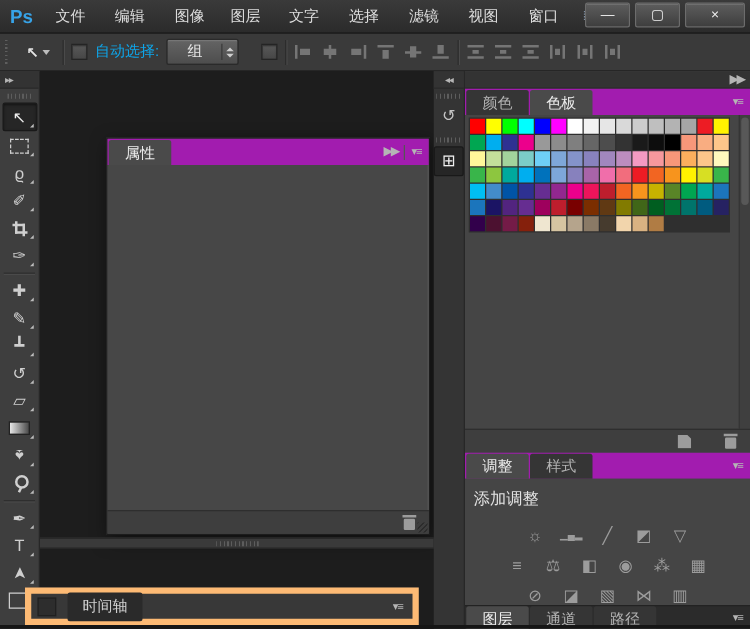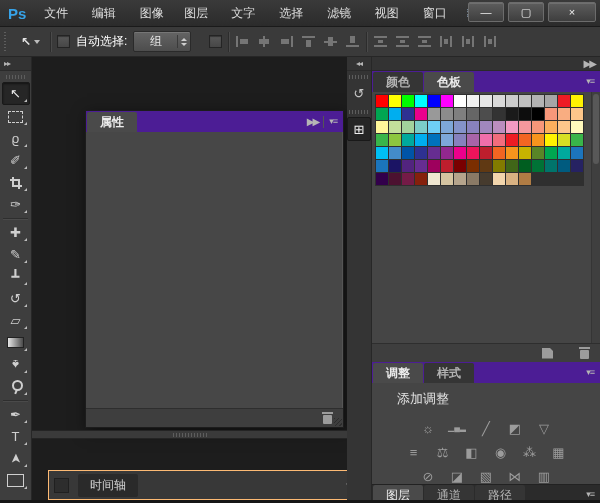--- a/index.html
+++ b/index.html
@@ -27,21 +27,21 @@
     border-bottom:1px solid #262626;display:flex;align-items:center;gap:6px;padding-left:2px;box-sizing:border-box;}
   .vgrip{width:7px;height:20px;background:repeating-linear-gradient(#5e5e5e 0 1px,transparent 1px 3px);
     background-size:2px 100%;background-repeat:no-repeat;background-position:2px 0;}
   .tool-preview{display:flex;align-items:center;gap:3px;padding:2px 4px;margin-left:2px;}
   .tool-preview .mv{color:#e4e4e4;font-size:12px;font-weight:bold;}
   .dd-arrow{width:0;height:0;border-left:3px solid transparent;border-right:3px solid transparent;
     border-top:4px solid #bdbdbd;}
   .ob-sep{width:1px;height:20px;background:#2c2c2c;box-shadow:1px 0 0 #4a4a4a;}
   .checkbox{width:11px;height:11px;border:1px solid #242424;background:linear-gradient(#585858,#474747);
     box-shadow:inset 0 1px 1px rgba(0,0,0,.4);}
-  .ob-label{color:#ffffff;white-space:nowrap;}
+  .ob-label{color:#0ea5e9;white-space:nowrap;}
   .dropdown{width:56px;height:19px;border:1px solid #2a2a2a;border-radius:2px;
     background:linear-gradient(#646464,#4d4d4d);display:flex;align-items:center;
     box-shadow:inset 0 1px 0 rgba(255,255,255,.12);}
   .dropdown .val{flex:1;text-align:center;color:#e6e6e6;}
   .spinner{width:12px;display:flex;flex-direction:column;align-items:center;gap:2px;border-left:1px solid #3a3a3a;height:13px;justify-content:center;}
   .spin-up{width:0;height:0;border-left:3px solid transparent;border-right:3px solid transparent;border-bottom:3px solid #cfcfcf;}
   .spin-dn{width:0;height:0;border-left:3px solid transparent;border-right:3px solid transparent;border-top:3px solid #cfcfcf;}
   #align-group,#dist-group{display:flex;gap:7px;align-items:center;opacity:.55;}
   .ai,.di{width:15px;height:13px;position:relative;display:inline-block;}
   .ai::before,.ai::after,.di::before,.di::after{content:"";position:absolute;background:#a6a6a6;}
@@ -82,21 +82,21 @@
   .rot180{display:inline-block;transform:rotate(180deg);}
   .rotm90{display:inline-block;transform:rotate(-90deg);}
 
   
   #canvas{position:absolute;left:32px;top:57px;width:315px;height:446px;background:#1d1d1d;}
 
   
   #prop-panel{position:absolute;left:85px;top:110px;width:259px;height:318px;background:#474747;
     border:1px solid #1c1c1c;box-shadow:2px 4px 14px rgba(0,0,0,.55);box-sizing:border-box;
     display:flex;flex-direction:column;}
-  .panel-tabbar{height:21px;background:#4c1d95;display:flex;align-items:flex-end;flex:none;font-weight:bold;}
+  .panel-tabbar{height:21px;background:#a21caf;display:flex;align-items:flex-end;flex:none;}
   .tab{height:20px;line-height:20px;padding:0 13px;color:#b2b2b2;background:#353535;margin-left:1px;
     border-radius:2px 2px 0 0;font-size:12px;}
   .tab.active{background:#4a4a4a;color:#ececec;}
   .tabbar-right{margin-left:auto;display:flex;align-items:center;gap:5px;padding:0 6px;height:21px;}
   .dbl-arrow{color:#b5b5b5;font-size:10px;letter-spacing:-2px;line-height:1;}
   .tb-div{width:1px;height:12px;background:#555;}
   .pmenu{color:#b5b5b5;font-size:9px;letter-spacing:-1px;line-height:1;}
   .prop-msg{padding:7px 12px;background:#4d4d4d;border-bottom:1px solid #3e3e3e;color:#e8e8e8;font-size:13px;flex:none;}
   .prop-fill{flex:1;background:#474747;border-right:1px solid #555;}
   .panel-footer{height:18px;background:#3e3e3e;border-top:1px solid #2e2e2e;display:flex;
@@ -105,22 +105,22 @@
   .i-trash::before{content:"";position:absolute;left:1px;top:3px;width:9px;height:9px;background:#9c9c9c;border-radius:1px;}
   .i-trash::after{content:"";position:absolute;left:0;top:0;width:11px;height:2px;background:#9c9c9c;}
   .grip-corner{position:absolute;right:1px;bottom:1px;width:8px;height:8px;
     background:repeating-linear-gradient(135deg,#2c2c2c 0 1px,transparent 1px 3px);}
 
   
   #dock-divider{position:absolute;left:32px;top:430px;width:315px;height:9px;background:#3a3a3a;
     border-top:1px solid #242424;border-bottom:1px solid #242424;box-sizing:border-box;
     display:flex;align-items:center;justify-content:center;}
   #dock-divider .hgrip{margin:0;width:34px;}
-  #timeline-bar{position:absolute;left:48px;top:470px;width:315px;height:30px;background:#383838;
-    border:1px solid #fdba74;box-sizing:border-box;display:flex;align-items:center;}
+  #timeline-bar{position:absolute;left:20px;top:470px;width:315px;height:30px;background:#383838;
+    border:5px solid #fdba74;box-sizing:border-box;display:flex;align-items:center;}
   .tl-box{width:13px;height:13px;background:#2d2d2d;border:1px solid #202020;margin:0 0 0 5px;}
   .tl-tab{margin-left:9px;background:#2a2a2a;color:#cfcfcf;padding:3px 12px;border-radius:2px;}
   #timeline-bar .pmenu{margin-left:auto;padding-right:8px;}
 
   
   #icon-col{position:absolute;left:347px;top:57px;width:25px;height:446px;background:#343434;
     border-right:1px solid #272727;box-sizing:border-box;}
   #icon-col .tb-header{padding-left:9px;}
   .dock-btn{width:22px;height:22px;margin:2px auto 6px;border-radius:2px;display:flex;align-items:center;
     justify-content:center;color:#c4c4c4;font-size:13px;}
@@ -132,21 +132,21 @@
   .dock-header{height:13px;background:#333;border-bottom:1px solid #2a2a2a;flex:none;
     display:flex;justify-content:flex-end;align-items:center;padding-right:5px;}
   .sw-content{height:251px;background:#454545;position:relative;flex:none;padding:2px 0 0 3px;box-sizing:border-box;}
   .scrolltrack{position:absolute;right:0;top:0;bottom:0;width:8px;background:#3f3f3f;border-left:1px solid #353535;}
   .scrollthumb{position:absolute;right:1px;top:2px;width:6px;height:70px;background:#585858;border-radius:3px;}
   #swatch-grid{display:inline-block;background:#2f2f2f;padding:1px;line-height:0;}
   .sw-row{display:flex;gap:1px;margin-bottom:1px;}
   .sw-row:last-child{margin-bottom:0;}
   .sw{width:12px;height:12px;display:inline-block;}
   .adj-content{flex:1;background:#454545;}
-  .adj-hint{padding:7px 25px 4px;color:#e2e2e2;font-size:13px;}
+  .adj-hint{padding:7px 7px 4px;color:#e2e2e2;font-size:13px;}
   .adj-row{display:flex;justify-content:center;gap:9px;margin-top:8px;}
   .adj{width:20px;height:16px;display:flex;align-items:center;justify-content:center;
     color:#9c9c9c;font-size:13px;line-height:1;}
   .adj.small{font-size:8px;letter-spacing:0;}
   .i-page{width:11px;height:11px;background:#9c9c9c;clip-path:polygon(0 0,68% 0,100% 32%,100% 100%,0 100%);}
   .bottom-tabbar{height:20px;background:#2b2b2b;border-top:1px solid #222;display:flex;
     align-items:flex-end;flex:none;}
   #app-bottom-edge{position:absolute;left:0;bottom:0;width:600px;height:3px;background:#161616;}
 </style>
 </head>

